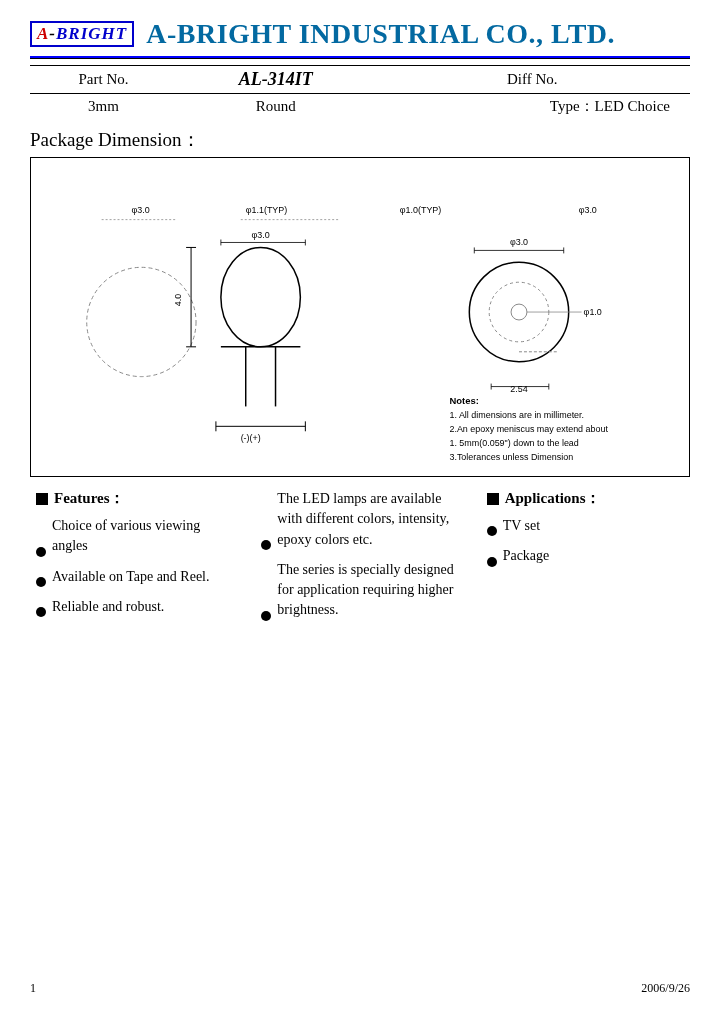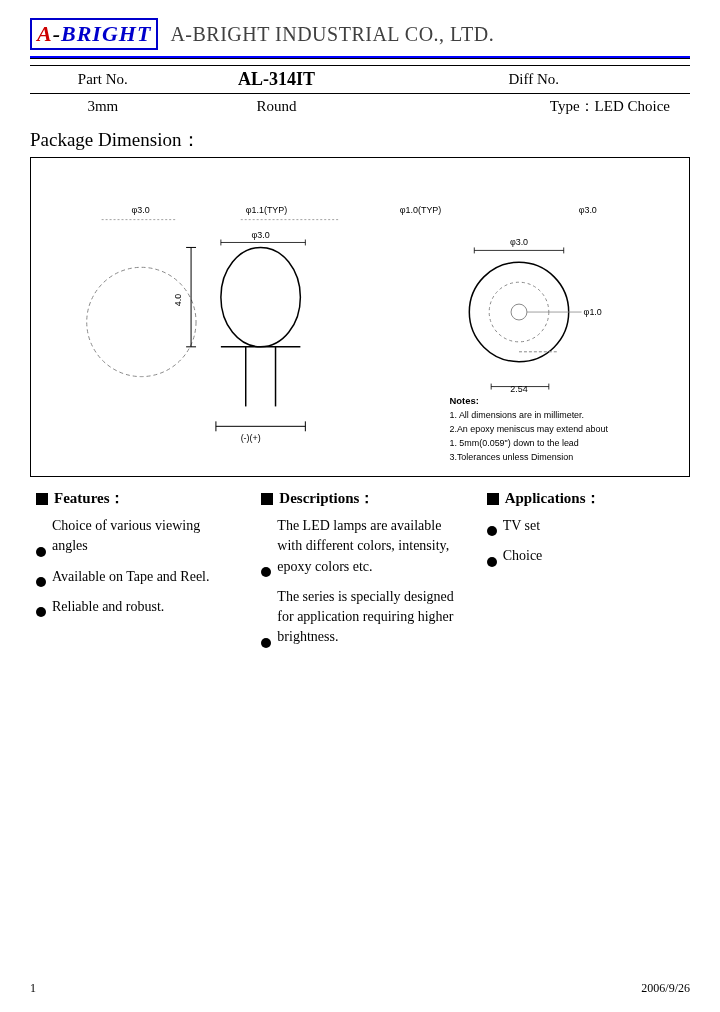--- a/index.html
+++ b/index.html
@@ -21,23 +21,23 @@
 
     
     .header {
       display: flex;
       align-items: center;
       gap: 12px;
       margin-bottom: 6px;
     }
 
     .company-name {
-      font-size: 20px;
-      font-weight: 400;
-      color: #404040;
+      font-size: 28px;
+      font-weight: 700;
+      color: #0369a1;
       letter-spacing: 0.5px;
     }
 
     .header-line {
       border: none;
       border-top: 2px solid #00f;
       margin-bottom: 0;
     }
 
     
@@ -52,21 +52,21 @@
       text-align: center;
     }
     .part-table .row1 td {
       border-bottom: 1px solid #000;
       font-size: 15px;
       margin-top: 41px;
     }
     .part-table .row2 td {
       font-size: 15px;
     }
-    .part-no-val { font-weight: 700; font-size: 18px !important; }
+    .part-no-val { font-weight: 700; font-size: 18px !important; font-style: italic; }
     .part-table tr.row1 td:first-child { text-align: center; }
     .part-table tr.row2 td:last-child { text-align: right; padding-right: 20px; }
     .part-table tr.row1 { border-top: 1px solid #000; }
     .part-table-wrapper {
       border-top: 1.5px solid #000;
       margin-bottom: 2px;
     }
 
     
     .package-label {
@@ -144,21 +144,21 @@
       left: 0;
       right: 0;
       width: 100%;
       display: flex;
       justify-content: space-between;
       padding: 0 30px;
       font-size: 12px;
     }
 
     .logo-styled {
-      font-size: 22px;
+      font-size: 17px;
       font-weight: 900;
       font-style: italic;
       letter-spacing: 1px;
     }
     .logo-a { color: #cc0000; }
     .logo-dash { color: #000; }
     .logo-bright { color: #0000cc; }
 
     .logo-container {
       border: 2.5px solid #0000cc;
@@ -280,24 +280,20 @@
         <span class="circle-bullet"></span>
         <span>Available on Tape and Reel.</span>
       </div>
       <div class="bullet-item">
         <span class="circle-bullet"></span>
         <span>Reliable and robust.</span>
       </div>
     </div>
 
     <div class="col">
-      <div class="col-header">
-        <span class="square-bullet"></span>
-        <span>Descriptions：</span>
-      </div>
       <div class="bullet-item">
         <span class="circle-bullet"></span>
         <span>The LED lamps are available with different colors, intensity, epoxy colors etc.</span>
       </div>
       <div class="bullet-item">
         <span class="circle-bullet"></span>
         <span>The series is specially designed for application requiring higher brightness.</span>
       </div>
     </div>
 
@@ -305,21 +301,21 @@
       <div class="col-header">
         <span class="square-bullet"></span>
         <span>Applications：</span>
       </div>
       <div class="bullet-item">
         <span class="circle-bullet"></span>
         <span>TV set</span>
       </div>
       <div class="bullet-item">
         <span class="circle-bullet"></span>
-        <span>Choice</span>
+        <span>Package</span>
       </div>
     </div>
 
   </div>
 
   <div class="footer">
     <span>1</span>
     <span>2006/9/26</span>
   </div>
 

